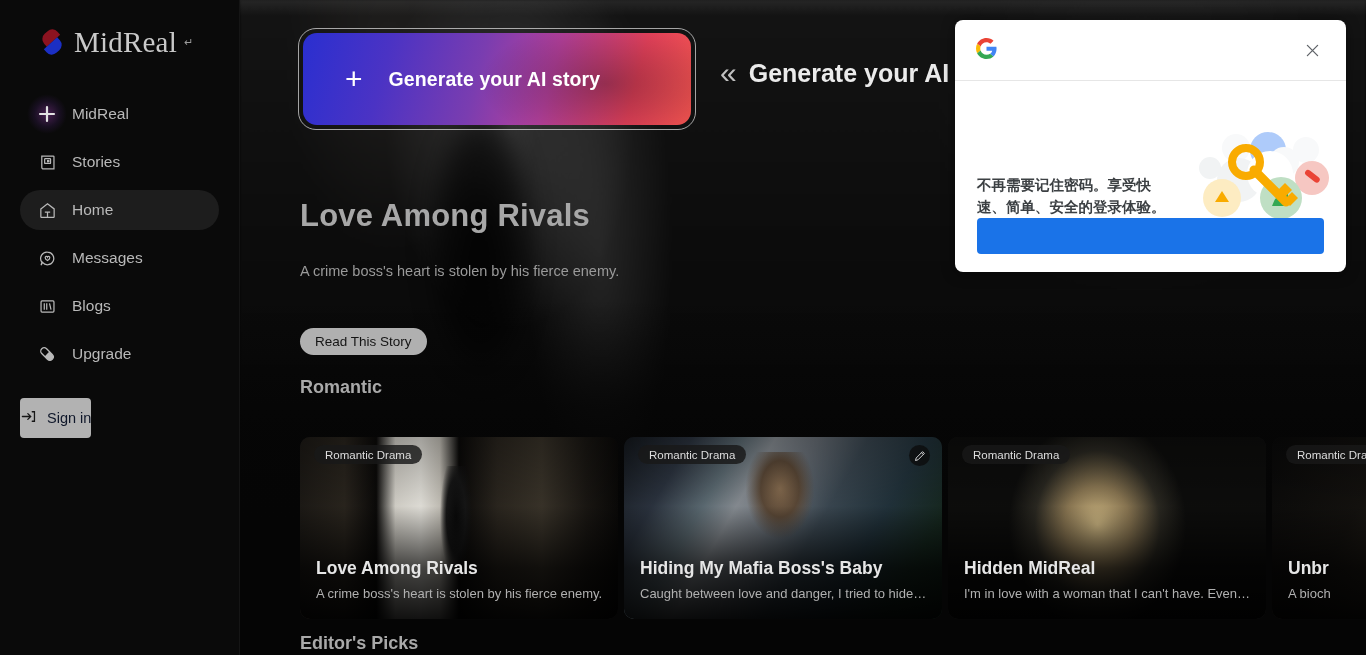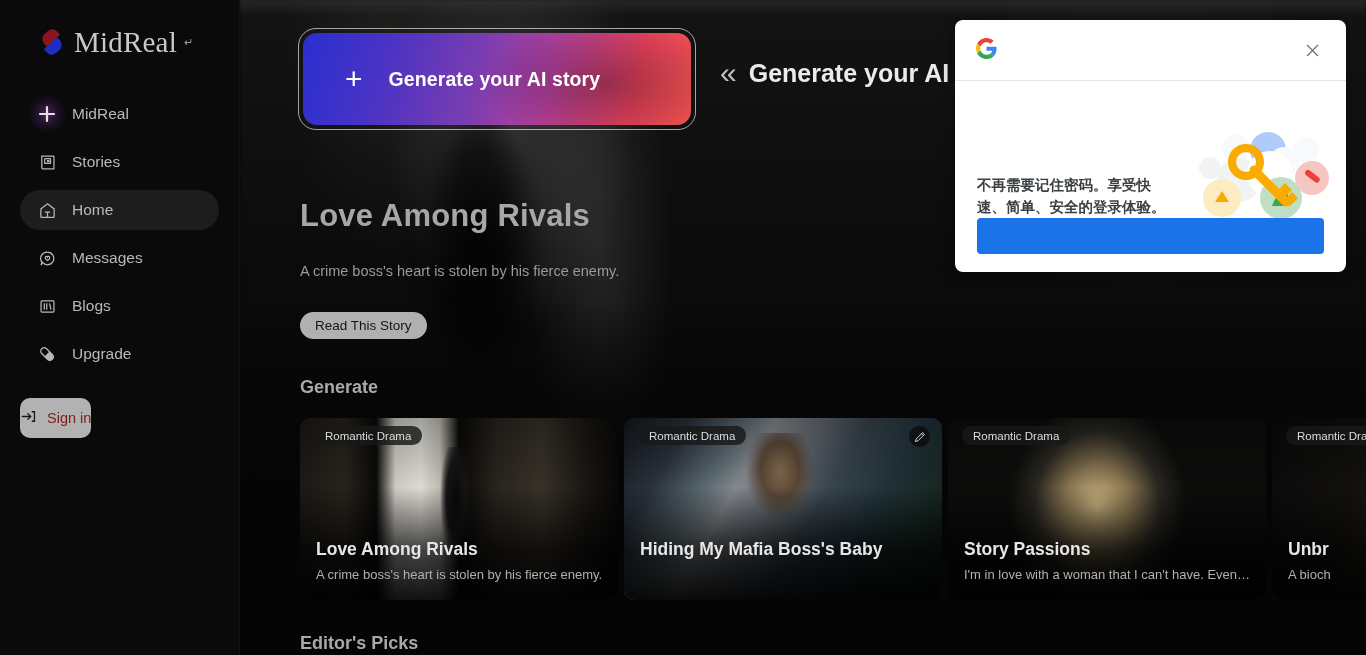--- a/index.html
+++ b/index.html
@@ -37,22 +37,22 @@
   .nav-item.active { background: #1d1d1d; }
   .nav-ico { width: 22px; height: 22px; display: flex; align-items: center; justify-content: center; flex: 0 0 22px; }
   .nav-ico svg { display: block; }
   .gen-glow { position: relative; }
   .gen-glow::before {
     content:""; position:absolute; left:-9px; top:-9px; width:40px; height:40px;
     border-radius:50%;
     background: radial-gradient(circle, rgba(150,60,170,.45) 0%, rgba(90,40,140,.18) 45%, rgba(0,0,0,0) 70%);
   }
   .signin-btn {
-    margin: 24px 20px 0; height: 40px; border-radius: 10px;
-    background: #b2b2b2; color: #7f1d1d; font-size: 14.5px;
+    margin: 24px 20px 0; height: 40px; border-radius: 4px;
+    background: #b2b2b2; color: #0f172a; font-size: 14.5px;
     display: flex; align-items: center; justify-content: center; gap: 10px;
     cursor: pointer; border: none; font-family: inherit;
   }
 
   
   #main { position: absolute; left: 240px; top: 0; width: 1126px; height: 655px; overflow: hidden; }
   .hero-bg {
     position: absolute; inset: 0;
     background:
       radial-gradient(ellipse 200px 320px at 270px 130px, rgba(200,200,200,.20) 0%, rgba(0,0,0,0) 62%),
@@ -102,36 +102,36 @@
     position:absolute; left:480px; top:58px; display:flex; align-items:center; gap:16px; z-index: 10;
   }
   .chev { color:#c0c0c0; font-size: 30px; line-height:1; letter-spacing:-4px; cursor:pointer; }
   .collapsed-title { color:#ebebeb; font-size: 25px; font-weight: bold; white-space: nowrap; }
 
   
   .hero-text { position:absolute; left:60px; top:198px; z-index: 8; }
   .hero-title { font-size: 31px; font-weight: bold; color:#a7a7a7; letter-spacing:.2px; }
   .hero-desc { font-size: 14.5px; color:#9a9a9a; margin-top: 29px; }
   .read-btn {
-    margin-top: 33px; display:inline-flex; align-items:center; justify-content:center;
+    margin-top: 49px; display:inline-flex; align-items:center; justify-content:center;
     height: 27px; padding: 0 15px; border-radius: 14px;
     background:#b0b0b0; color:#141414; font-size:13.5px; cursor:pointer;
     border:none; font-family: inherit;
   }
 
   
   .section-title { position:absolute; left:60px; font-size: 18px; font-weight:bold; color:#a9a9a9; z-index:8; }
   .sec-featured { top: 377px; }
   .sec-editors  { top: 633px; }
 
   
   .cards { position:absolute; left:60px; top:418px; display:flex; gap:6px; z-index:8; }
   .card {
     position: relative; width: 318px; height: 182px; border-radius: 10px;
-    overflow: hidden; flex: 0 0 318px; background:#0b0b0b; cursor:pointer;
+    overflow: hidden; flex: 0 0 318px; background:#0b0b0b; cursor:pointer;margin-top:19px;
   }
   .card-img { position:absolute; inset:0; }
   .card-shade {
     position:absolute; inset:0;
     background: linear-gradient(180deg, rgba(0,0,0,.30) 0%, rgba(0,0,0,.05) 38%, rgba(0,0,0,.70) 72%, rgba(0,0,0,.92) 100%);
   }
   .badge {
     position:absolute; left:14px; top:8px; height:19px; padding: 0 11px;
     border-radius: 10px; background: rgba(25,25,25,.82); color:#ddd;
     font-size: 11.5px; display:flex; align-items:center; z-index:3;
@@ -303,21 +303,21 @@
       <span class="chev">«</span>
       <span class="collapsed-title">Generate your AI story</span>
     </div>
 
     <div class="hero-text">
       <div class="hero-title">Love Among Rivals</div>
       <div class="hero-desc">A crime boss's heart is stolen by his fierce enemy.</div>
       <button class="read-btn">Read This Story</button>
     </div>
 
-    <div class="section-title sec-featured">Generate</div>
+    <div class="section-title sec-featured">Romantic</div>
     <div class="section-title sec-editors">Editor's Picks</div>
 
     <div class="cards">
 
       <div class="card">
         <div class="card-img art1"></div>
         <div class="card-shade"></div>
         <div class="badge">Romantic Drama</div>
         <div class="card-title">Love Among Rivals</div>
         <div class="card-desc">A crime boss's heart is stolen by his fierce enemy.</div>
@@ -327,27 +327,28 @@
         <div class="card-img art2"></div>
         <div class="card-shade"></div>
         <div class="badge">Romantic Drama</div>
         <div class="edit-badge">
           <svg width="12" height="12" viewBox="0 0 16 16" fill="none" stroke="#e8e8e8" stroke-width="1.2">
             <path d="M11.4 2.2 l2.4 2.4 L5.3 13.1 L2 14 l.9-3.3 Z"></path>
             <path d="M10 3.6 l2.4 2.4"></path>
           </svg>
         </div>
         <div class="card-title">Hiding My Mafia Boss's Baby</div>
+        <div class="card-desc">Caught between love and danger, I tried to hide…</div>
       </div>
 
       <div class="card">
         <div class="card-img art3"></div>
         <div class="card-shade"></div>
         <div class="badge">Romantic Drama</div>
-        <div class="card-title">Story Passions</div>
+        <div class="card-title">Hidden MidReal</div>
         <div class="card-desc">I'm in love with a woman that I can't have. Even…</div>
       </div>
 
       <div class="card">
         <div class="card-img art4"></div>
         <div class="card-shade"></div>
         <div class="badge">Romantic Drama</div>
         <div class="card-title">Unbr</div>
         <div class="card-desc">A bioch</div>
       </div>

